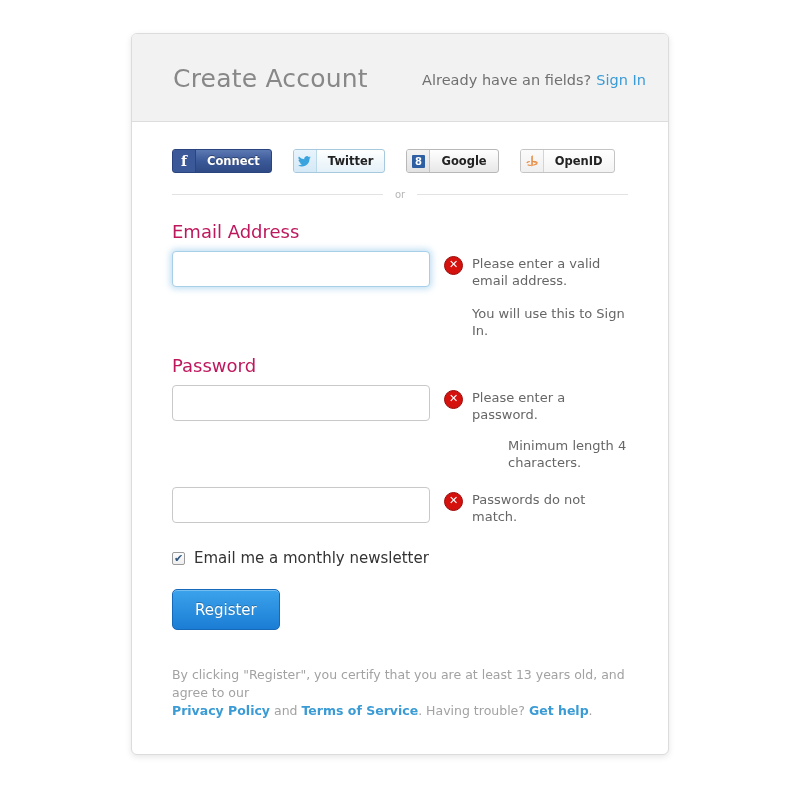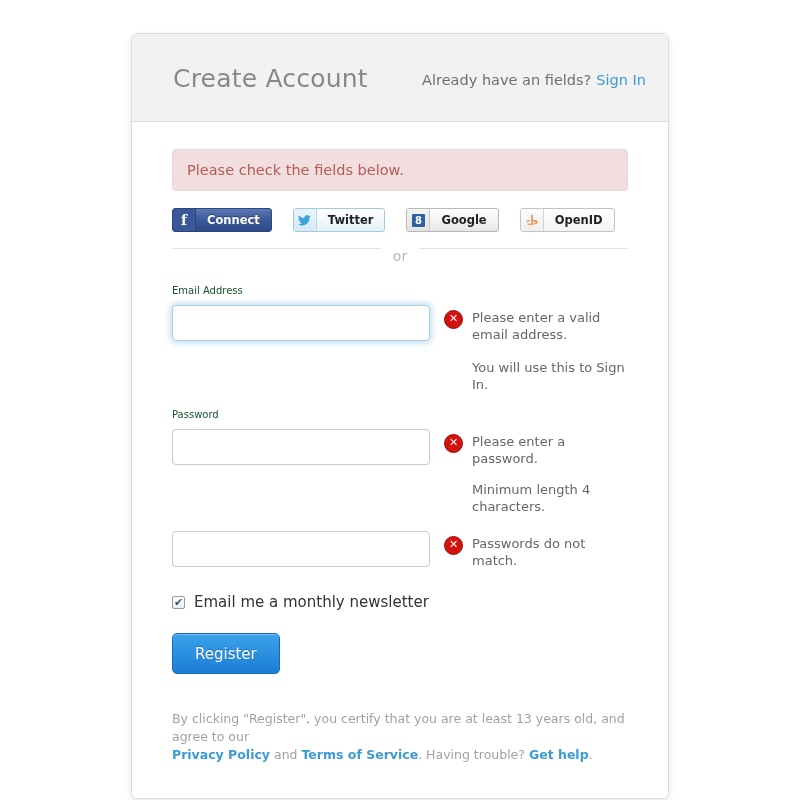--- a/index.html
+++ b/index.html
@@ -176,38 +176,38 @@
     border-right: 1px solid #d4d4d4;
     color: #e8873a;
     font-size: 14px;
     font-weight: bold;
   }
   .sb-openid .social-lbl { color: #222222; }
 
   
   .or-divider {
     display: flex;
-    align-items: flex-start;
+    align-items: center;
     margin: 16px 0 21px 0;
     color: #b6b6b6;
-    font-size: 14px;
+    font-size: 10px;
   }
   .or-divider .line {
     flex: 1;
     height: 1px;
     background: #e2e2e2;
   }
   .or-divider .or-text { padding: 0 12px; }
 
   
   .field-block { margin-bottom: 16px; }
 
   .field-label {
-    font-size: 10px;
-    color: #14532d;
+    font-size: 18px;
+    color: #be185d;
     margin-bottom: 9px;
   }
 
   .field-row {
     display: flex;
     align-items: flex-start;
   }
 
   .text-input {
     width: 258px;
@@ -253,21 +253,21 @@
 
   .err-texts {
     margin-left: 9px;
     font-size: 13px;
     color: #666666;
     line-height: 17px;
   }
   .err-texts .err-sub {
     margin-top: 16px;
   }
-  .err-texts .err-sub.gap { margin-top: 14px; }
+  .err-texts .err-sub.gap { margin-top: 14px; margin-left: 36px; }
 
   
   .check-row {
     display: flex;
     align-items: center;
     margin: 24px 0 22px 0;
   }
   .check-box {
     width: 13px;
     height: 13px;
@@ -326,21 +326,20 @@
 
     <div class="card-header">
       <div class="card-title">Create Account</div>
       <div class="header-right">
         <span>Already have an fields?</span><a class="signin-link" href="#">Sign In</a>
       </div>
     </div>
 
     <div class="card-body">
 
-      <div class="alert">Please check the fields below.</div>
 
       <div class="social-row">
 
         <div class="social-btn sb-facebook">
           <span class="social-ico">f</span>
           <span class="social-lbl">Connect</span>
         </div>
 
         <div class="social-btn sb-twitter">
           <span class="social-ico">

